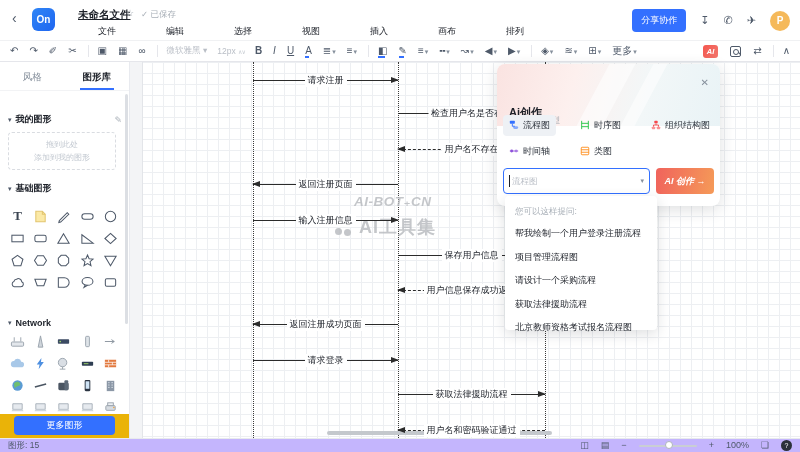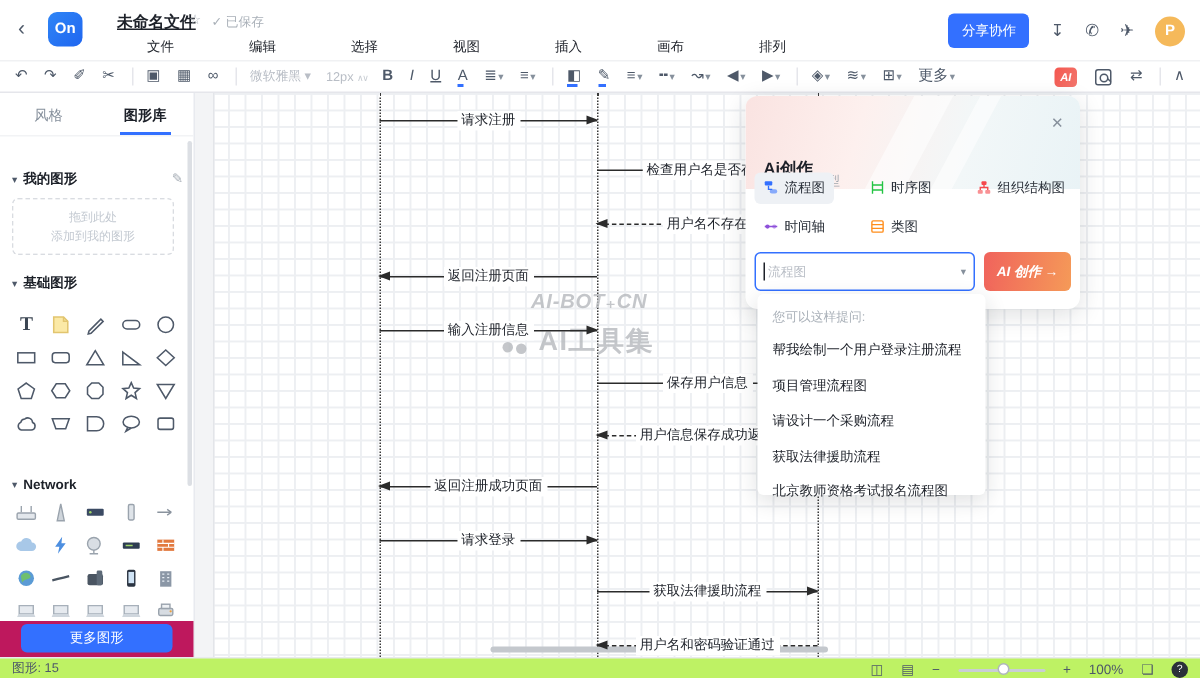--- a/index.html
+++ b/index.html
@@ -59,21 +59,21 @@
   .sec-head { position:absolute; left:8px; width:114px; display:flex; align-items:center; gap:4px; font-size:9px; font-weight:bold; color:#1d2129; }
   .sec-caret { font-size:7px; color:#4e5969; }
   .sec-edit { margin-left:auto; font-size:9px; color:#a9b0b8; font-weight:normal; }
   .dropzone { position:absolute; left:8px; top:70px; width:108px; height:38px; border:1px dashed #d9dce1; border-radius:4px;
               display:flex; flex-direction:column; align-items:center; justify-content:center; gap:2px; }
   .dropzone span { font-size:8px; color:#c3c9d1; }
   .shape-grid { position:absolute; left:6px; width:116px; display:grid; grid-template-columns:repeat(5,1fr); }
   .cell { height:22px; display:flex; align-items:center; justify-content:center; }
   .cell svg { display:block; }
   .cell.t { font-family:"Liberation Serif","DejaVu Serif",serif; font-size:13px; font-weight:bold; color:#3b4552; }
-  .more-wrap { position:absolute; left:0; bottom:0; width:129px; height:24px; background:#be185d; z-index:3;padding-left:40px; }
+  .more-wrap { position:absolute; left:0; bottom:0; width:129px; height:24px; background:#eab308; z-index:3;padding-left:40px; }
   .more-btn { position:absolute; left:14px; bottom:3px; width:101px; height:19px; background:#3370ff; color:#fff; font-size:9px;
               border:none; border-radius:4px; }
   .side-scroll { position:absolute; right:1px; top:32px; width:3px; height:230px; background:#dcdfe4; border-radius:2px; z-index:4; }
 
   
   .canvas { position:absolute; left:130px; top:0; width:670px; height:376px; background:#fff; overflow:hidden;
             background-image:linear-gradient(to right,#edeff2 1px,transparent 1px),linear-gradient(to bottom,#edeff2 1px,transparent 1px);
             background-size:11px 11px; }
   .page-margin { position:absolute; left:0; top:0; width:13px; height:100%; background:#f3f4f6; border-right:1px solid #e3e5e9; }
   .lifeline { position:absolute; top:0; bottom:0; width:0; border-left:1.5px dotted #3a3a3a; }
@@ -112,22 +112,22 @@
   .input-dd { position:absolute; right:6px; top:9px; font-size:7px; color:#86909c; }
   .ai-create { width:58px; height:26px; border:none; border-radius:4px; color:#fff; font-size:9px; font-weight:bold; font-style:italic;
                background:linear-gradient(100deg,#f0635c,#f59a58); }
   
   .sugg { position:absolute; left:505px; top:134px; width:152px; height:134px; background:#fff; border-radius:4px;
           box-shadow:0 4px 14px rgba(29,33,41,.14); z-index:6; padding:10px 10px 0 10px; }
   .sugg .hint { font-size:8.5px; color:#a9b0b8; margin-bottom:9px; }
   .sugg .item { font-size:9px; color:#1d2129; margin-bottom:10.5px; white-space:nowrap; }
 
   
-  .statusbar { position:absolute; left:0; top:438px; width:800px; height:14px; background:#bef264; border-top:1px solid #e8eaed;
-               display:flex; align-items:flex-end; padding:0 8px; }
+  .statusbar { position:absolute; left:0; top:438px; width:800px; height:14px; background:#c4b5fd; border-top:1px solid #e8eaed;
+               display:flex; align-items:center; padding:0 8px; }
   .sb-left { font-size:8.5px; color:#4e5969; }
   .sb-right { margin-left:auto; display:flex; align-items:center; gap:12px; }
   .sb-ic { font-size:9px; color:#4e5969; line-height:9px; }
   .slider { width:58px; height:2px; background:#c9ced4; border-radius:1px; position:relative; }
   .slider .thumb { position:absolute; left:45%; top:-3.5px; width:8px; height:8px; background:#fff; border:1px solid #aeb5bc; border-radius:50%; }
   .help { width:11px; height:11px; border-radius:50%; background:#2b313a; color:#fff; font-size:7px; display:flex; align-items:center; justify-content:center; }
 </style>
 </head>
 <body>
 

